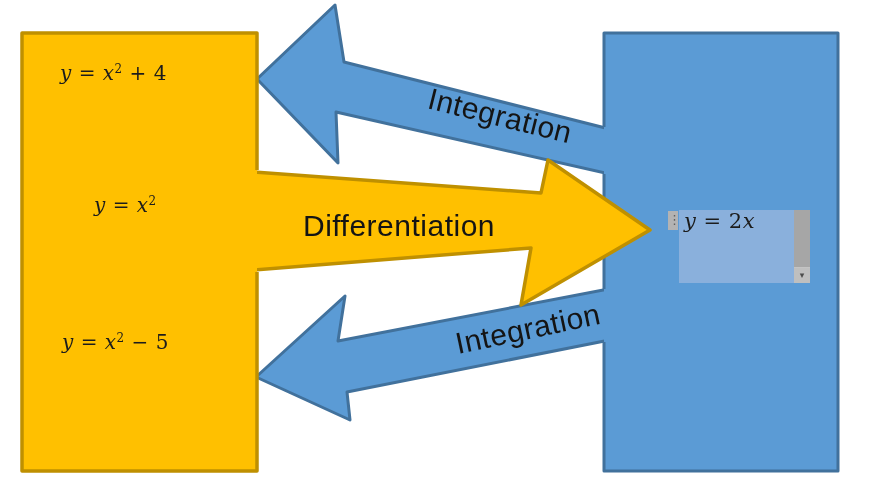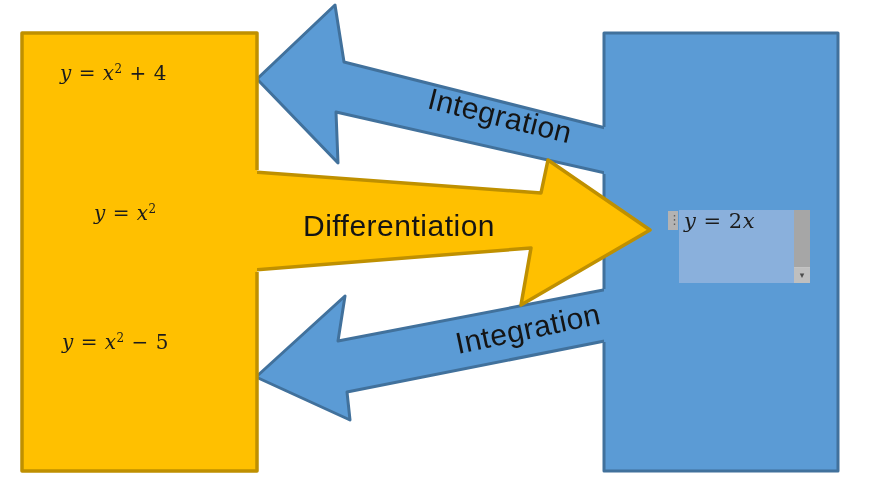--- a/index.html
+++ b/index.html
@@ -33,21 +33,21 @@
     font-size:20px;
     color:#1c1c1c;
     white-space:nowrap;
     letter-spacing:0.5px;
     line-height:1.1;
   }
   .eq .t-var { font-style:italic; }
   .eq .t-op  { font-style:normal; }
   .eq .t-sup { font-style:normal; font-size:0.6em; position:relative; top:-0.55em; }
   #eq-1 { left:60px;  top:62px;  }
-  #eq-2 { left:94px;  top:202px; }
+  #eq-2 { left:94px;  top:194px; }
   #eq-3 { left:62px;  top:331px; }
 
   
   #eq-editor {
     position:absolute;
     left:679px; top:210px;
     width:131px; height:73px;
     background:#8ab0dc;
   }
   #eq-4 {

